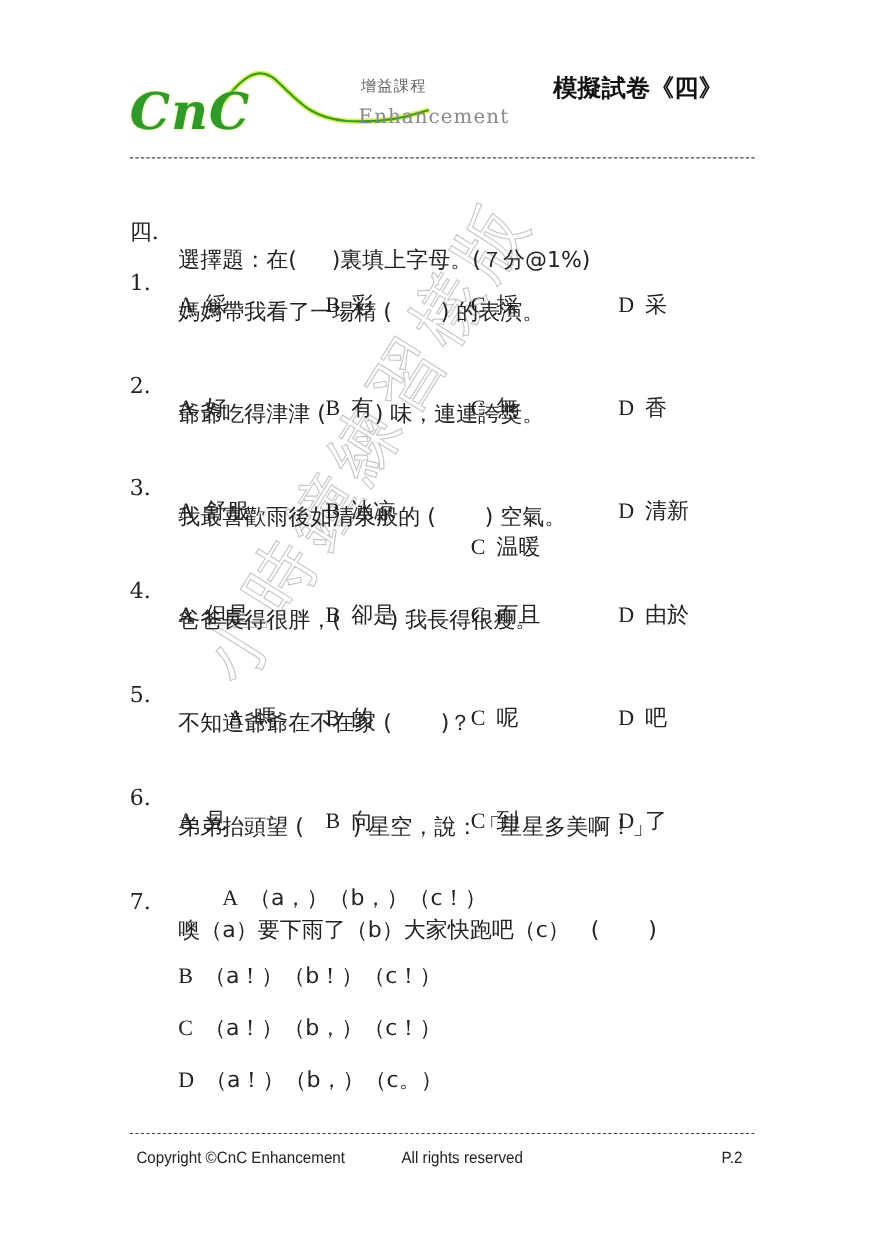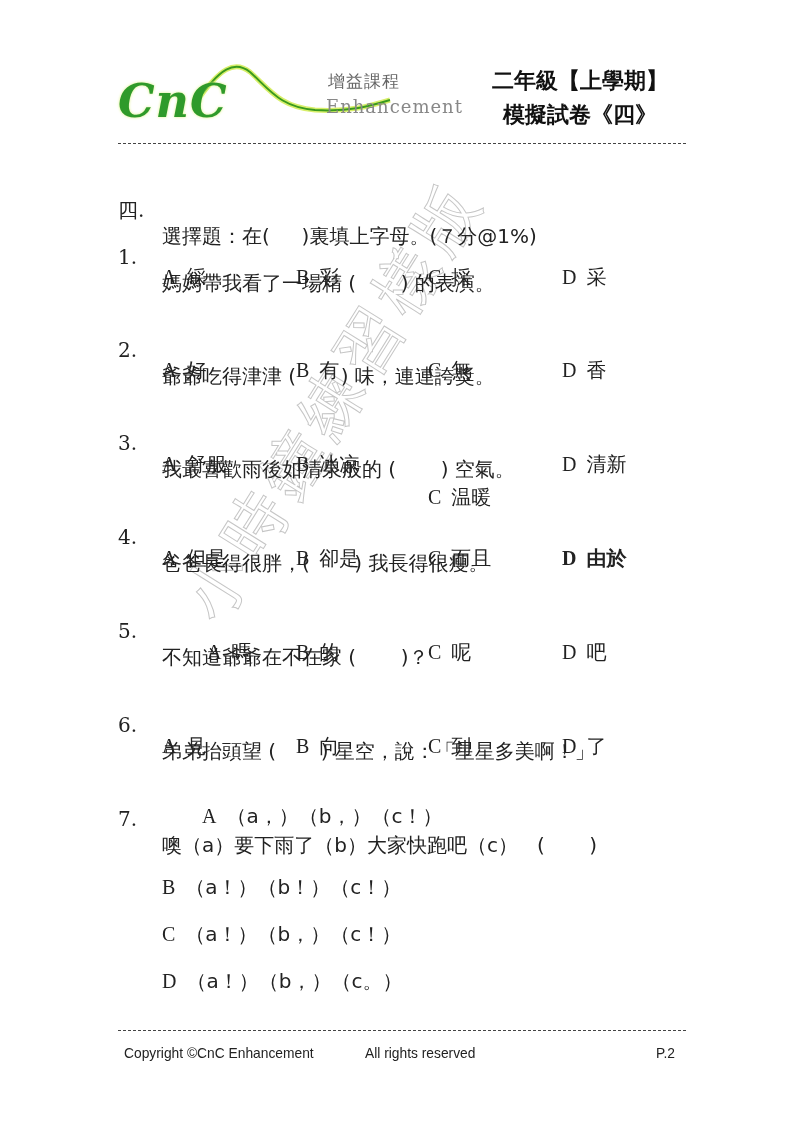--- a/index.html
+++ b/index.html
@@ -7,21 +7,21 @@
          font-family: "DejaVu Serif", "Liberation Serif", serif; color: #222; }
   .page { position: absolute; left: 0; top: 0; width: 800px; height: 1131px; }
 
   
   .logo { position: absolute; left: 110px; top: 62px; width: 360px; height: 70px; text-align: center; }
   .logo-cnc { position: absolute; left: 8px; top: 12px; font-family: "DejaVu Serif", serif;
               font-style: italic; font-weight: bold; font-size: 46px; color: #2f9a2a;
               letter-spacing: 1px; text-shadow: 0 0 3px #d9f07a; }
   .logo-swoosh { position: absolute; left: 0; top: 0; }
   .logo-cn { position: absolute; left: 218px; top: 8px; font-family: "DejaVu Sans", sans-serif;
-             font-size: 17px; color: #666; letter-spacing: 1px; }
+             font-size: 14px; color: #666; letter-spacing: 1px; }
   .logo-en { position: absolute; left: 216px; top: 34px; font-family: "DejaVu Serif", serif;
              font-size: 18px; color: #888; letter-spacing: 1px; }
   .hdr-right { position: absolute; left: 480px; top: 64px; width: 200px; text-align: center;
                font-family: "DejaVu Sans", sans-serif; font-weight: bold; font-size: 22px; color: #111; line-height: 34px; }
   .rule { position: absolute; left: 118px; width: 568px; border-top: 1px dashed #444; height: 0; }
 
   
   .line { position: absolute; left: 118px; font-size: 20px; line-height: 26px; white-space: pre; color: #222; }
   .num { position: absolute; left: 118px; }
   .q-text { position: absolute; left: 162px; font-family: "DejaVu Sans", sans-serif; }
@@ -47,21 +47,20 @@
     <svg class="logo-swoosh" width="360" height="70" viewBox="0 0 360 70">
       <path d="M85 42 C 110 5, 125 -2, 140 10 C 160 28, 170 45, 205 48 C 240 50, 260 44, 280 38" fill="none" stroke="#d8ef6a" stroke-width="5"></path>
       <path d="M85 42 C 110 5, 125 -2, 140 10 C 160 28, 170 45, 205 48 C 240 50, 260 44, 280 38" fill="none" stroke="#3a9a1e" stroke-width="2"></path>
     </svg>
     <div class="logo-cnc">CnC</div>
     <div class="logo-cn">增益課程</div>
     <div class="logo-en">Enhancement</div>
   </div>
 
   <div class="hdr-right">
-    <div>二年級【上學期】</div>
     <div>模擬試卷《四》</div>
   </div>
 
   <div class="rule" style="top:143px;"></div>
 
   <div class="watermark">小時鐘練習樣版</div>
 
   <div class="line" style="top:171px;">
     <span class="num" style="left:0;">四.</span>
     <span class="q-text" style="left:44px;">選擇題：在(     )裏填上字母。(７分@1%)</span>
@@ -101,21 +100,21 @@
   </div>
 
   <div class="line" style="top:498px;">
     <span class="num" style="left:0;">4.</span>
     <span class="q-text" style="left:44px;">爸爸長得很胖，(       ) 我長得很瘦。</span>
   </div>
   <div>
     <div class="opt" style="left:162px;top:545px;"><span class="letter">A</span><span>但是</span></div>
     <div class="opt" style="left:296px;top:545px;"><span class="letter">B</span><span>卻是</span></div>
     <div class="opt" style="left:428px;top:545px;"><span class="letter">C</span><span>而且</span></div>
-    <div class="opt" style="left:562px;top:545px;font-weight:bold;"><span class="letter">D</span><span>由於</span></div>
+    <div class="opt" style="left:562px;top:545px;"><span class="letter">D</span><span>由於</span></div>
   </div>
 
   <div class="line" style="top:592px;">
     <span class="num" style="left:0;">5.</span>
     <span class="q-text" style="left:44px;">不知道爺爺在不在家 (       )？</span>
   </div>
   <div>
     <div class="opt" style="left:162px;top:639px;margin-left:45px;"><span class="letter">A</span><span>嗎</span></div>
     <div class="opt" style="left:296px;top:639px;"><span class="letter">B</span><span>的</span></div>
     <div class="opt" style="left:428px;top:639px;"><span class="letter">C</span><span>呢</span></div>

